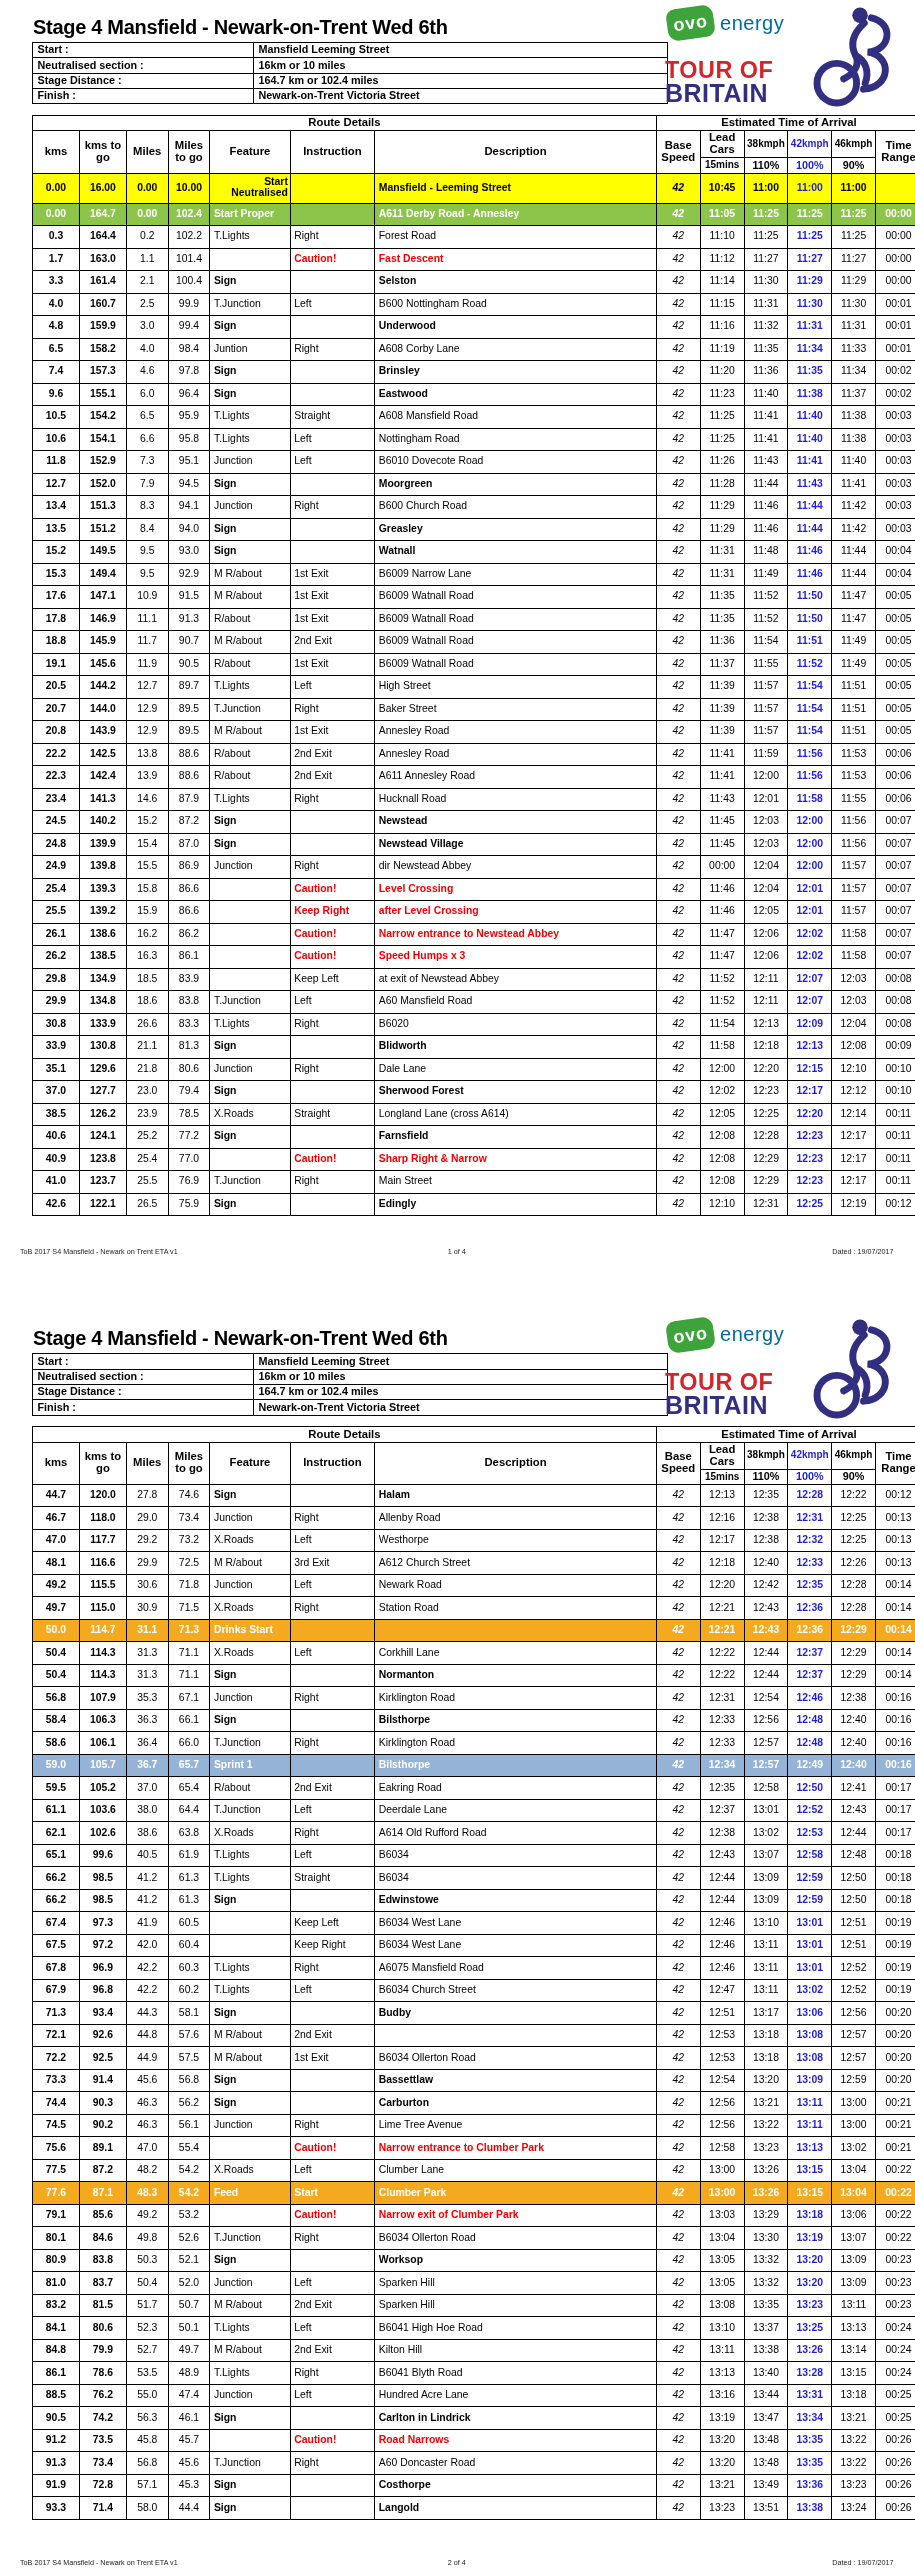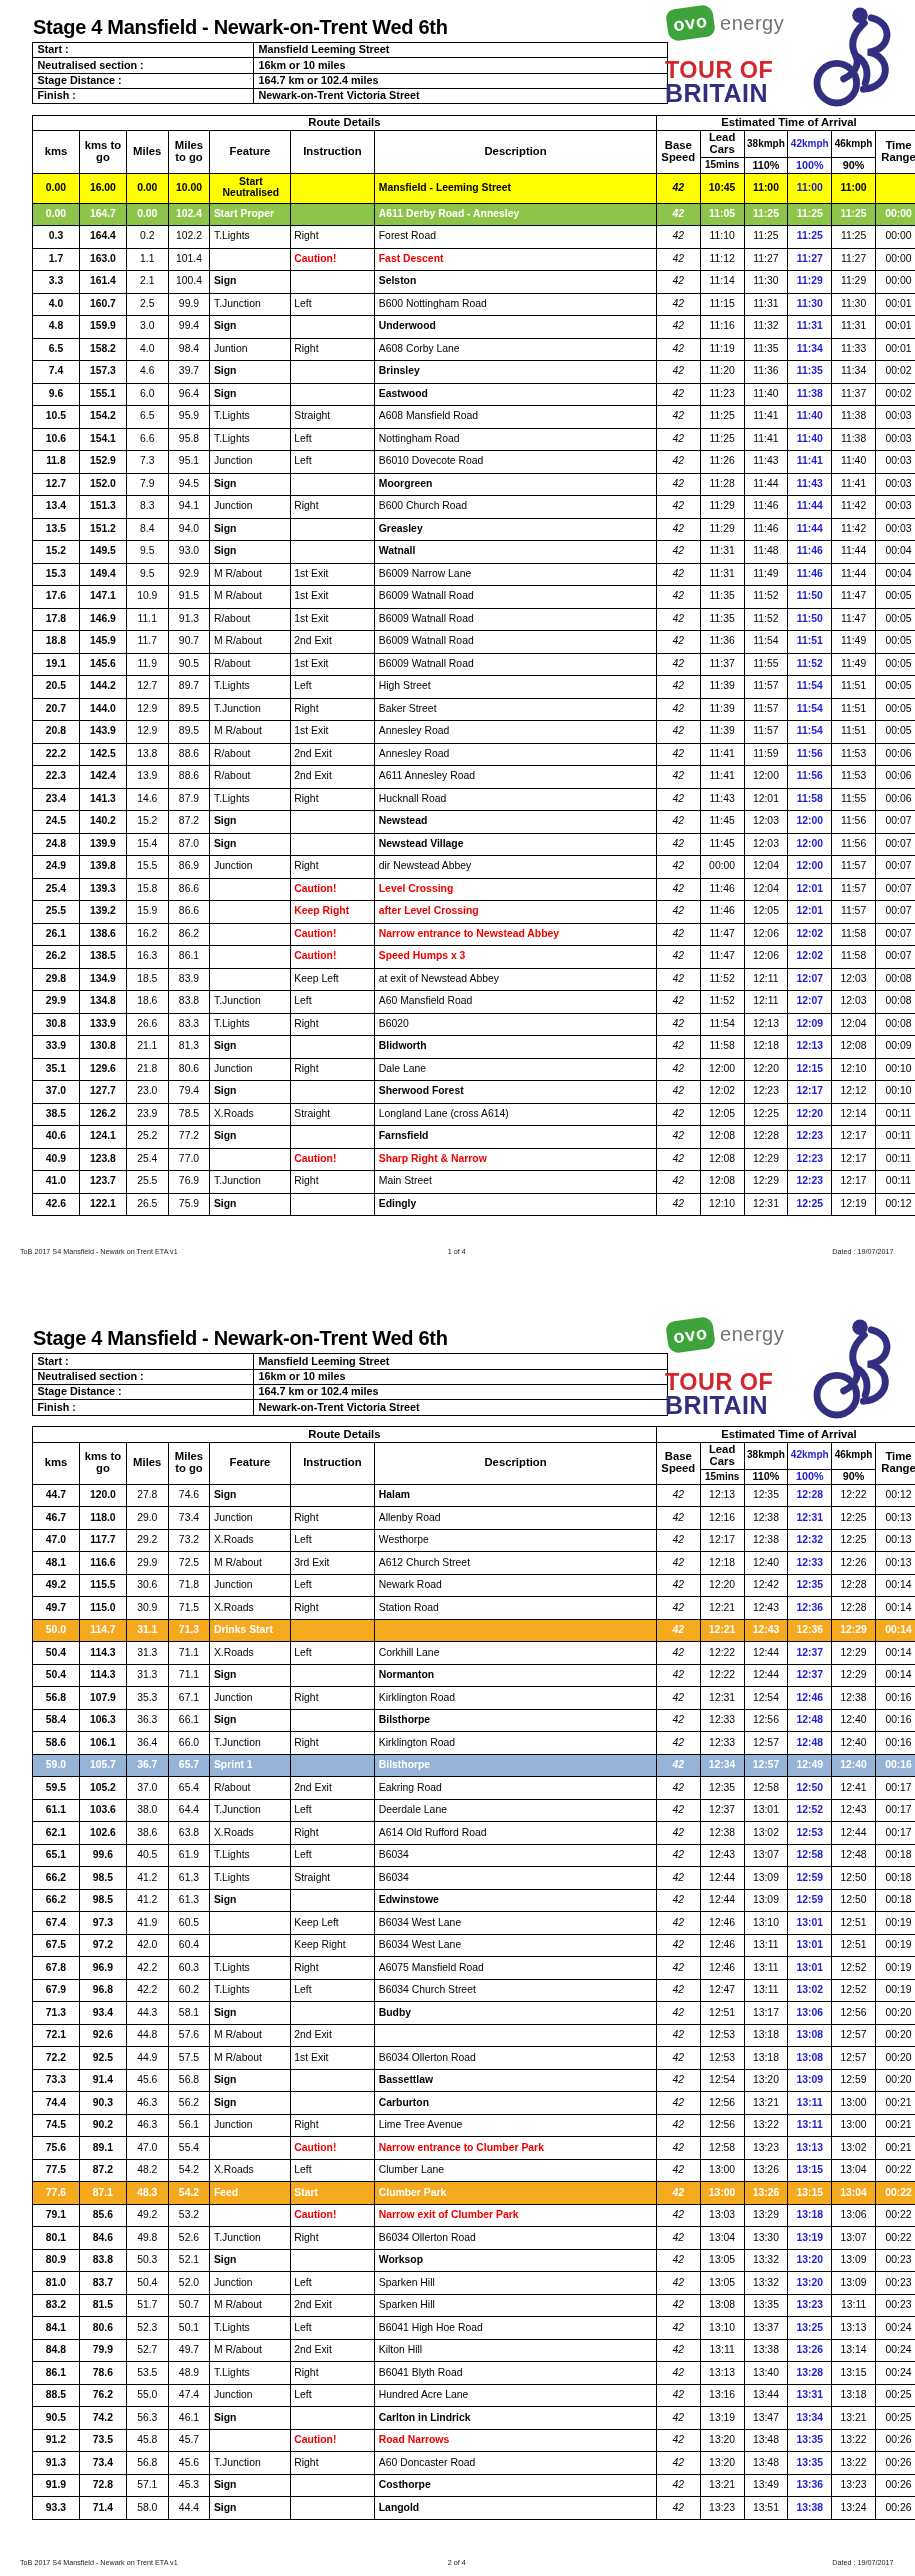--- a/index.html
+++ b/index.html
@@ -34,21 +34,21 @@
 
   .logo { position:absolute; right:18px; top:calc(5.4px + var(--shift)); width:232px; height:106px; }
   .logo-text { position:absolute; left:0; top:1.8px; width:149px; }
   .logo-row1 { display:flex; align-items:center; margin-left:1.8px; }
   .ovo-blob {
     display:flex; align-items:center; justify-content:center;
     width:47px; height:32px; background:#3EA33A; border-radius:9px 10.8px 9px 10.8px;
     transform:rotate(-8deg);
     color:#fff; font-weight:bold; font-size:18px; letter-spacing:0.9px; line-height:1;
   }
-  .energy { color:#737373; font-size:20px; margin-left:6.3px; letter-spacing:0.5px; }
+  .energy { color:#0369a1; font-size:20px; margin-left:6.3px; letter-spacing:0.5px; }
   .tourof  { margin-top:20px; color:#D5252B; font-weight:bold; font-size:23.4px; line-height:0.95; letter-spacing:0.5px; white-space:nowrap; }
   .britain { color:#322F80; font-weight:bold; font-size:25px; line-height:1.0; letter-spacing:0.5px; white-space:nowrap; }
   .cyclist { position:absolute; right:0; top:0; }
 
   .route {
     position:absolute; left:32px; top:calc(115px + var(--shift));
     width:890px; border:1.8px solid #000; background:#fff;
   }
   .route th, .route td { border:0.9px solid #000; vertical-align:middle; }
   .route thead th { font-weight:bold; text-align:center; line-height:1.05; padding:0.9px 0; }
@@ -58,21 +58,21 @@
   .route tr.sub  th { height:15.3px; font-size:10.8px; }
   .route tr.sub th.lead15 { font-size:10px; }
   .blu { color:var(--c-bluetxt); }
 
   .route td {
     height:22.5px; font-size:10.4px; text-align:center; padding:0 1.8px; line-height:1.05;
     overflow:hidden; white-space:nowrap;
   }
   .route td.feat, .route td.ins, .route td.desc { text-align:left; padding-left:3.6px; }
   .route td.feat { white-space:normal; }
-  .route td.ctr { text-align:center;margin-top:28px; }
+  .route td.ctr { text-align:right;margin-top:28px; }
   .route td.b { font-weight:bold; }
   .route td.base { font-style:italic; }
   .route td.c42 { color:var(--c-bluetxt); font-weight:bold; }
   .route td.red-txt { color:var(--c-red); font-weight:bold; }
 
   .route tr.hl-yellow td { background:var(--c-yellow); font-weight:bold; height:30px; }
   .route tr.hl-green  td { background:var(--c-green);  font-weight:bold; color:#fff; }
   .route tr.hl-orange td { background:var(--c-orange); font-weight:bold; color:#fff; }
   .route tr.hl-blue   td { background:var(--c-bluerow);font-weight:bold; color:#fff; }
   .route tr.hl-green td.c42, .route tr.hl-orange td.c42, .route tr.hl-blue td.c42 { color:#fff; }
@@ -293,21 +293,21 @@
           <td>11:19</td>
           <td>11:35</td>
           <td class="c42">11:34</td>
           <td>11:33</td>
           <td>00:01</td>
         </tr>
         <tr>
           <td class="b">7.4</td>
           <td class="b">157.3</td>
           <td>4.6</td>
-          <td>39.7</td>
+          <td>97.8</td>
           <td class="feat b">Sign</td>
           <td class="ins"></td>
           <td class="desc b">Brinsley</td>
           <td class="base">42</td>
           <td>11:20</td>
           <td>11:36</td>
           <td class="c42">11:35</td>
           <td>11:34</td>
           <td>00:02</td>
         </tr>

